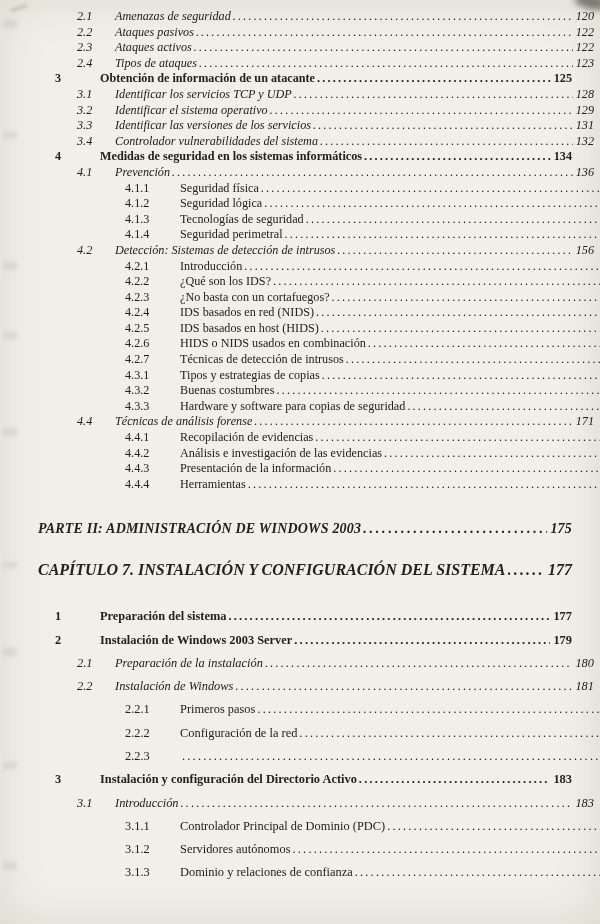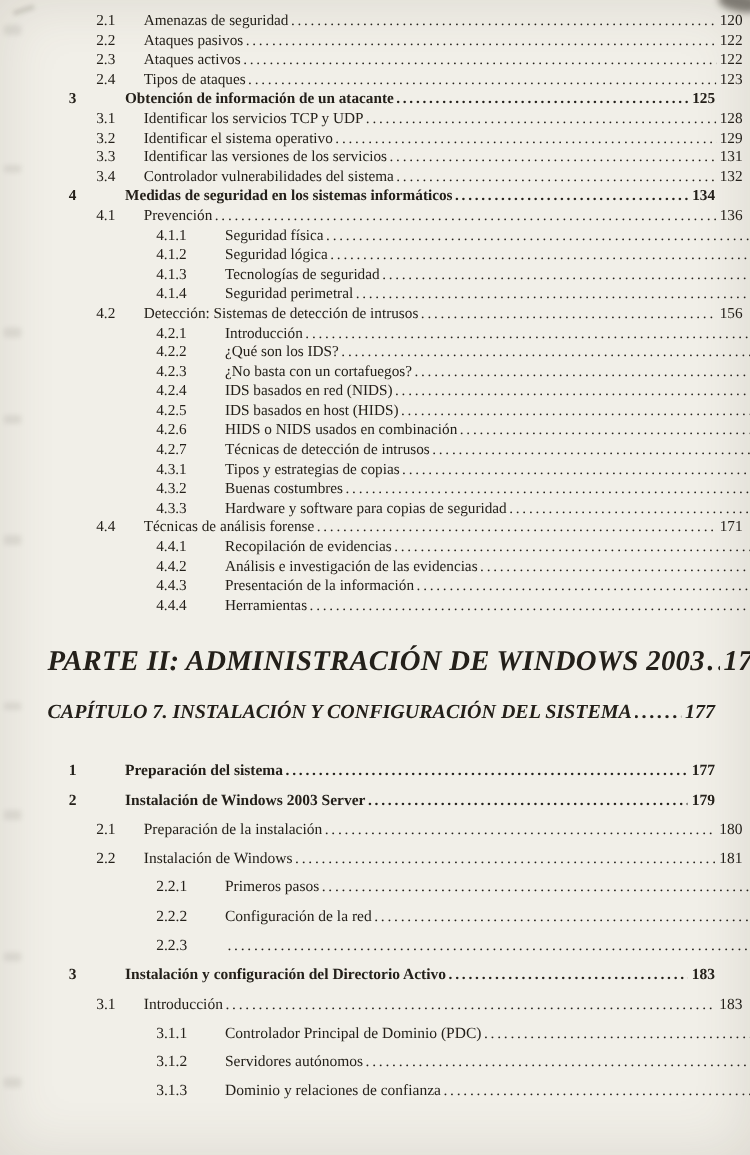--- a/index.html
+++ b/index.html
@@ -21,41 +21,41 @@
   .num, .title, .pg { white-space:nowrap; flex:0 0 auto; }
 
   
   #toc-top .row { font-size:12.2px; line-height:15.6px; }
   
   #toc-bottom { margin-top:26px; }
   #toc-bottom .row { font-size:12.4px; line-height:15.5px; padding:3.9px 0; }
 
   .lvl1 { font-weight:bold; font-size:12.9px; }
   .lvl1 .num { width:45px; }
-  .lvl2 { margin-left:22px; }
+  .lvl2 { font-style:italic; margin-left:22px; }
   .lvl2 .num { width:38px; }
   .lvl3 { margin-left:50px; }
   .lvl3 .num { width:55px;margin-left:20px; }
 
   .dots {
     flex:1 1 auto;
     overflow:hidden;
     white-space:nowrap;
     min-width:10px;
     margin:0 3px 0 2px;
   }
   .dots::after {
     content:"..........................................................................................................................................";
     letter-spacing:2.2px;
   }
 
   .part-heading {
     margin:26px 0 0 -17px;
     width:calc(100% + 17px);
-    font-size:23px;
+    font-size:14px;
     line-height:22px;
     font-weight:bold;
     font-style:italic;
     letter-spacing:.2px;
   }
   .part-heading .dots::after { letter-spacing:2.8px; }
   .chapter-heading {
     margin:21px 0 0 -17px;
     width:calc(100% + 17px);
     font-size:16px;

